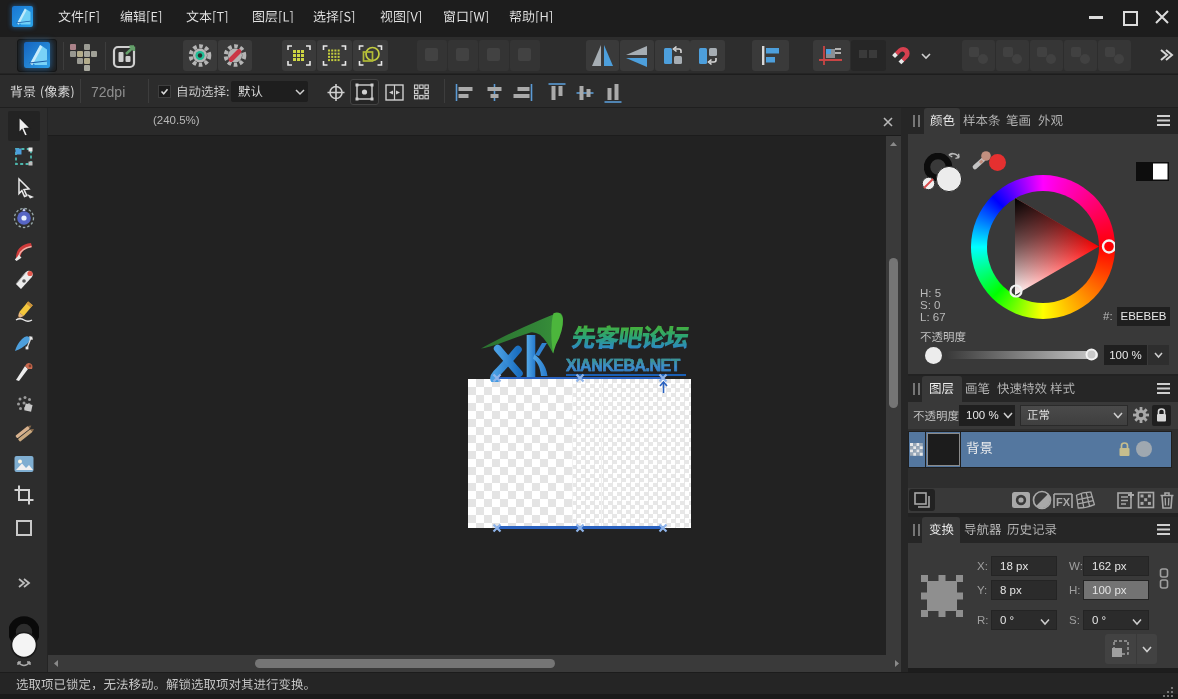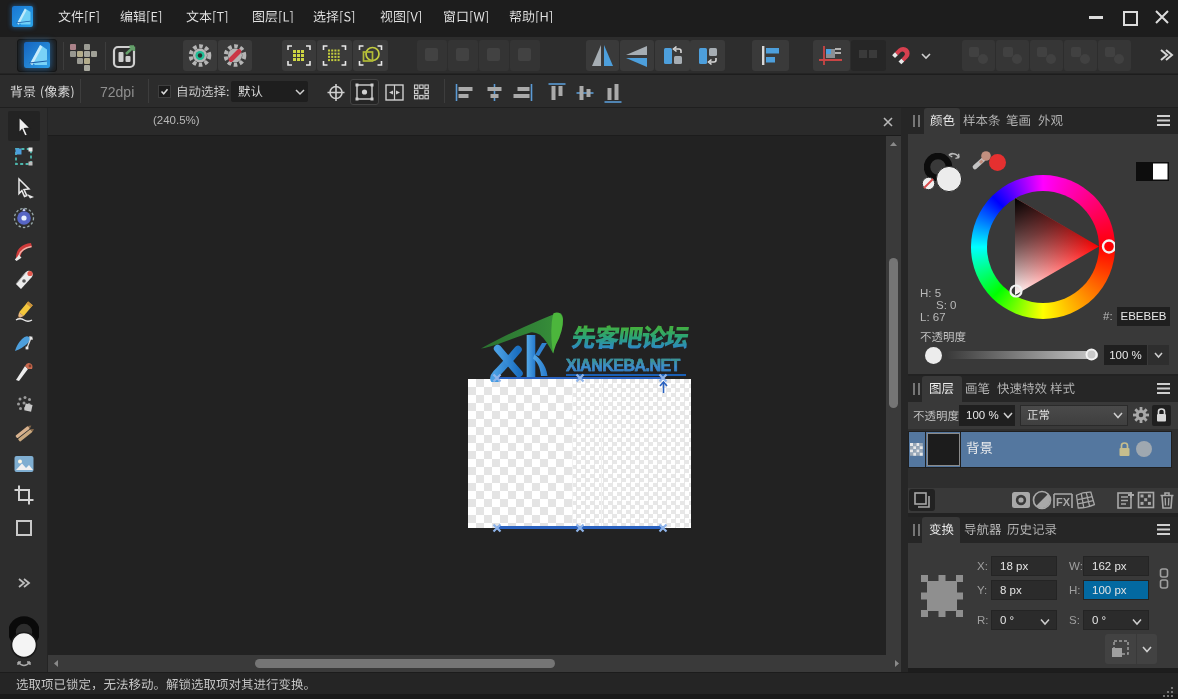--- a/index.html
+++ b/index.html
@@ -308,21 +308,21 @@
       <svg width="65" height="13" viewBox="0 0 65 13" style="display:block">
         <path transform="translate(0.0,11.4)" d="M9.6 -4.9V-3.8H3.5V-4.9ZM2.6 -5.7V1H3.5V-1.2H9.6V-0.1C9.6 0.1 9.5 0.2 9.3 0.2C9.1 0.2 8.3 0.2 7.5 0.2C7.7 0.4 7.8 0.8 7.9 1.1C8.9 1.1 9.6 1 10 0.9C10.4 0.8 10.5 0.5 10.5 -0V-5.7ZM3.5 -3.1H9.6V-1.9H3.5ZM4.3 -10.9V-9.8H1V-9H4.3V-7.8C2.9 -7.6 1.6 -7.4 0.7 -7.3L0.9 -6.4L4.3 -7.1V-6.1H5.3V-10.9ZM7.1 -10.9V-7.5C7.1 -6.5 7.5 -6.2 8.7 -6.2C9 -6.2 10.6 -6.2 10.9 -6.2C11.9 -6.2 12.2 -6.6 12.3 -7.8C12 -7.9 11.6 -8 11.4 -8.2C11.4 -7.2 11.3 -7.1 10.8 -7.1C10.5 -7.1 9.1 -7.1 8.8 -7.1C8.2 -7.1 8.1 -7.1 8.1 -7.5V-8.5C9.4 -8.8 10.8 -9.2 11.8 -9.6L11.1 -10.3C10.4 -10 9.2 -9.6 8.1 -9.3V-10.9Z" fill="#dedede"></path>
         <path transform="translate(13.0,11.4)" d="M3.1 -8.3H9.8V-7.5H3.1ZM3.1 -9.8H9.8V-9H3.1ZM3.4 -3.8H9.6V-2.5H3.4ZM8.1 -0.9C9.3 -0.4 10.8 0.3 11.5 0.9L12.2 0.2C11.4 -0.3 9.9 -1 8.7 -1.4ZM3.8 -1.5C3 -0.9 1.7 -0.3 0.6 0.1C0.8 0.3 1.1 0.6 1.3 0.8C2.4 0.4 3.8 -0.4 4.7 -1.1ZM5.6 -6.6C5.8 -6.4 5.9 -6.2 6 -6H0.7V-5.2H12.2V-6H7.1C6.9 -6.3 6.7 -6.6 6.5 -6.8H10.8V-10.5H2.2V-6.8H6.3ZM2.5 -4.5V-1.8H6V0.1C6 0.2 6 0.3 5.8 0.3C5.6 0.3 5 0.3 4.3 0.3C4.4 0.5 4.5 0.8 4.6 1C5.5 1 6.1 1 6.5 0.9C6.9 0.8 7 0.6 7 0.1V-1.8H10.5V-4.5Z" fill="#dedede"></path>
         <path transform="translate(29.9,11.4)" d="M3.1 2.5 3.8 2.2C2.7 0.4 2.2 -1.8 2.2 -4C2.2 -6.2 2.7 -8.4 3.8 -10.3L3.1 -10.6C1.9 -8.7 1.2 -6.6 1.2 -4C1.2 -1.5 1.9 0.6 3.1 2.5Z" fill="#dedede"></path>
         <path transform="translate(34.3,11.4)" d="M6.3 -9.2H8.7C8.4 -8.9 8.2 -8.5 7.9 -8.2H5.5C5.8 -8.5 6.1 -8.9 6.3 -9.2ZM6.3 -10.9C5.8 -9.8 4.8 -8.4 3.3 -7.4C3.5 -7.3 3.8 -7 4 -6.8C4.2 -7 4.4 -7.2 4.7 -7.4V-5.4H6.7C6 -4.8 5.1 -4.3 3.7 -3.8C3.9 -3.7 4.2 -3.4 4.3 -3.2C5.5 -3.6 6.3 -4.1 6.9 -4.5C7.1 -4.4 7.3 -4.2 7.5 -3.9C6.6 -3.1 5 -2.3 3.7 -2C3.9 -1.8 4.1 -1.5 4.3 -1.3C5.4 -1.7 6.9 -2.6 7.9 -3.4C8 -3.1 8.1 -2.9 8.2 -2.7C7.1 -1.6 5.2 -0.6 3.6 -0.1C3.8 0 4 0.4 4.2 0.6C5.6 0.1 7.2 -0.8 8.3 -1.8C8.5 -1 8.3 -0.3 8 -0C7.9 0.2 7.7 0.2 7.4 0.2C7.2 0.2 6.9 0.2 6.5 0.2C6.7 0.4 6.8 0.8 6.8 1C7.1 1 7.4 1 7.6 1C8 1 8.4 0.9 8.7 0.6C9.3 0.1 9.5 -1.4 9 -2.7L9.7 -3C10.1 -1.6 10.9 -0.4 12 0.3C12.1 0.1 12.4 -0.3 12.6 -0.4C11.6 -1 10.8 -2.1 10.4 -3.4C10.9 -3.6 11.4 -3.9 11.8 -4.2L11.2 -4.8C10.6 -4.4 9.6 -3.8 8.8 -3.4C8.5 -4 8.1 -4.6 7.5 -5L7.8 -5.4H11.7V-8.2H8.9C9.3 -8.6 9.7 -9.1 9.9 -9.6L9.4 -10L9.2 -10H6.8L7.3 -10.7ZM5.5 -7.4H7.8C7.8 -7 7.6 -6.6 7.3 -6.1H5.5ZM8.6 -7.4H10.8V-6.1H8.3C8.5 -6.6 8.6 -7 8.6 -7.4ZM3.4 -10.9C2.7 -8.9 1.6 -7 0.4 -5.7C0.6 -5.5 0.8 -5 0.9 -4.7C1.3 -5.1 1.7 -5.6 2.1 -6.1V1H3V-7.6C3.5 -8.6 4 -9.6 4.3 -10.6Z" fill="#dedede"></path>
         <path transform="translate(47.3,11.4)" d="M8.3 -1.1C9.4 -0.6 10.8 0.3 11.4 0.8L12.2 0.2C11.5 -0.3 10.1 -1.1 9 -1.7ZM3.8 -1.7C3 -0.9 1.8 -0.3 0.6 0.2C0.8 0.4 1.2 0.7 1.4 0.9C2.5 0.4 3.8 -0.5 4.7 -1.3ZM2.5 -3.8C2.7 -3.9 3.1 -4 5.7 -4.1C4.5 -3.6 3.5 -3.2 3.1 -3.1C2.3 -2.8 1.7 -2.7 1.3 -2.6C1.4 -2.4 1.5 -1.9 1.5 -1.8C1.9 -1.9 2.4 -1.9 6.2 -2.1V-0.1C6.2 0.1 6.2 0.1 6 0.1C5.8 0.1 5.1 0.1 4.3 0.1C4.4 0.4 4.6 0.7 4.6 1C5.6 1 6.2 1 6.6 0.8C7.1 0.7 7.2 0.4 7.2 -0.1V-2.2L10.4 -2.4C10.8 -2.1 11.1 -1.8 11.3 -1.5L12 -2.1C11.5 -2.7 10.4 -3.5 9.5 -4.1L8.7 -3.6C9 -3.4 9.3 -3.2 9.6 -3L4.3 -2.8C6.1 -3.4 7.9 -4.1 9.6 -5L8.9 -5.7C8.5 -5.4 7.9 -5.1 7.4 -4.9L4.4 -4.7C5.1 -5 5.8 -5.4 6.4 -5.8L6.1 -6H12.3V-6.8H7V-7.6H11V-8.4H7V-9.2H11.7V-10H7V-10.9H6V-10H1.4V-9.2H6V-8.4H2.1V-7.6H6V-6.8H0.7V-6H5.3C4.4 -5.5 3.5 -5 3.2 -4.9C2.8 -4.8 2.5 -4.7 2.2 -4.7C2.3 -4.4 2.5 -4 2.5 -3.8Z" fill="#dedede"></path>
         <path transform="translate(60.3,11.4)" d="M1.3 2.5C2.5 0.6 3.2 -1.5 3.2 -4C3.2 -6.6 2.5 -8.7 1.3 -10.6L0.5 -10.3C1.7 -8.4 2.2 -6.2 2.2 -4C2.2 -1.8 1.7 0.4 0.5 2.2Z" fill="#dedede"></path>
       </svg>
     </div>
 <div style="position:absolute;left:80px;top:79px;width:1px;height:24px;background:#3d3d3d;"></div>
-<div style="position:absolute;left:100px;top:84px;font-size:14px;color:#8f8f8f;font-weight:400;white-space:nowrap;line-height:1.15;">72dpi</div>
+<div style="position:absolute;left:91px;top:84px;font-size:14px;color:#8f8f8f;font-weight:400;white-space:nowrap;line-height:1.15;">72dpi</div>
 <div style="position:absolute;left:148px;top:79px;width:1px;height:24px;background:#3d3d3d;"></div>
 <div style="position:absolute;left:158px;top:85px;width:13px;height:13px;background:#1b1b1b;border:1px solid #3e3e3e;box-sizing:border-box;">
       <svg width="11" height="11">
         <path d="M2.5 5.5 L4.7 7.8 L8.5 3.2" stroke="#dadada" stroke-width="1.5" fill="none"></path>
       </svg>
     </div>
 <div style="position:absolute;left:176px;top:85px;line-height:0;">
       <svg width="53" height="12" viewBox="0 0 53 12" style="display:block">
         <path transform="translate(0.0,11.0)" d="M3 -5.1H9.7V-3.3H3ZM3 -6V-7.9H9.7V-6ZM3 -2.4H9.7V-0.6H3ZM5.7 -10.5C5.6 -10 5.4 -9.3 5.2 -8.8H2V1H3V0.3H9.7V1H10.7V-8.8H6.2C6.4 -9.3 6.6 -9.8 6.8 -10.4Z" fill="#cccccc"></path>
         <path transform="translate(12.5,11.0)" d="M1.1 -9.5V-8.6H6V-9.5ZM8.2 -10.3C8.2 -9.4 8.2 -8.5 8.1 -7.6H6.3V-6.7H8.1C7.9 -3.9 7.4 -1.2 5.7 0.3C6 0.5 6.3 0.8 6.5 1C8.3 -0.8 8.8 -3.6 9 -6.7H10.9C10.7 -2.3 10.6 -0.6 10.2 -0.2C10.1 -0.1 10 -0.1 9.8 -0.1C9.5 -0.1 8.8 -0.1 8.1 -0.1C8.3 0.2 8.4 0.5 8.4 0.8C9.1 0.9 9.8 0.9 10.2 0.8C10.6 0.8 10.8 0.7 11.1 0.3C11.5 -0.2 11.6 -2 11.8 -7.1C11.8 -7.3 11.8 -7.6 11.8 -7.6H9.1C9.1 -8.5 9.1 -9.4 9.1 -10.3ZM1.1 -0.6 1.1 -0.6V-0.5C1.4 -0.7 1.9 -0.9 5.3 -1.6L5.6 -0.8L6.4 -1.1C6.2 -2 5.6 -3.4 5.1 -4.6L4.4 -4.4C4.6 -3.8 4.9 -3.1 5.1 -2.4L2.1 -1.8C2.6 -2.9 3.1 -4.3 3.4 -5.6H6.2V-6.5H0.7V-5.6H2.4C2.1 -4.2 1.6 -2.7 1.4 -2.3C1.2 -1.8 1 -1.5 0.8 -1.4C0.9 -1.2 1.1 -0.7 1.1 -0.6Z" fill="#cccccc"></path>
@@ -762,21 +762,21 @@
             <stop offset="1" stop-color="#000000" stop-opacity="0"></stop>
           </linearGradient>
 </defs>
 <polygon points="128,71.5 44,23 44,120" fill="url(#t1)"></polygon>
 <polygon points="128,71.5 44,23 44,120" fill="url(#t2)"></polygon>
 <circle cx="138" cy="71.5" r="6" fill="none" stroke="#f2f2f2" stroke-width="2.4"></circle>
 <circle cx="45" cy="116" r="5.5" fill="none" stroke="#f2f2f2" stroke-width="2.2"></circle>
 </svg>
     </div>
 <div style="position:absolute;left:920px;top:287px;font-size:11.5px;color:#b9b9b9;font-weight:400;white-space:nowrap;line-height:1.15;">H: 5</div>
-<div style="position:absolute;left:920px;top:299px;font-size:11.5px;color:#b9b9b9;font-weight:400;white-space:nowrap;line-height:1.15;margin-left:16px;">S: 0</div>
+<div style="position:absolute;left:920px;top:299px;font-size:11.5px;color:#b9b9b9;font-weight:400;white-space:nowrap;line-height:1.15;">S: 0</div>
 <div style="position:absolute;left:920px;top:311px;font-size:11.5px;color:#b9b9b9;font-weight:400;white-space:nowrap;line-height:1.15;">L: 67</div>
 <div style="position:absolute;left:1103px;top:310px;font-size:11.5px;color:#b9b9b9;font-weight:400;white-space:nowrap;line-height:1.15;">#:</div>
 <div style="position:absolute;left:1117px;top:307px;width:53px;height:19px;background:#1f1f1f;color:#e8e8e8;font-size:11.5px;text-align:center;line-height:19px;">EBEBEB</div>
 <div style="position:absolute;left:920px;top:331px;line-height:0;">
       <svg width="46" height="12" viewBox="0 0 46 12" style="display:block">
         <path transform="translate(0.0,10.1)" d="M6.4 -5.5C7.8 -4.6 9.5 -3.2 10.3 -2.3L11 -3C10.2 -3.9 8.4 -5.2 7.1 -6ZM0.8 -8.9V-8H5.9C4.8 -6 2.8 -4.1 0.5 -2.9C0.7 -2.7 1 -2.4 1.1 -2.2C2.7 -3 4.1 -4.2 5.3 -5.5V0.9H6.2V-6.7C6.5 -7.1 6.8 -7.5 7 -8H10.7V-8.9Z" fill="#c4c4c4"></path>
         <path transform="translate(11.5,10.1)" d="M0.7 -8.8C1.4 -8.2 2.2 -7.4 2.5 -6.9L3.2 -7.4C2.8 -8 2 -8.7 1.4 -9.3ZM9.8 -9.5C8.5 -9.2 6 -9 3.9 -8.9C4 -8.7 4.1 -8.4 4.1 -8.3C4.9 -8.3 5.9 -8.3 6.8 -8.4V-7.5H3.6V-6.9H6.3C5.5 -6 4.3 -5.3 3.3 -5C3.4 -4.8 3.7 -4.5 3.8 -4.3C4.8 -4.7 6 -5.6 6.8 -6.5V-4.9H7.6V-6.5C8.4 -5.6 9.6 -4.8 10.6 -4.4C10.7 -4.6 11 -4.9 11.1 -5C10.1 -5.3 8.9 -6.1 8.2 -6.9H10.9V-7.5H7.6V-8.5C8.7 -8.6 9.6 -8.7 10.4 -8.9ZM4.5 -4.6V-4H5.8C5.6 -2.7 5.1 -1.8 3.6 -1.3C3.7 -1.2 3.9 -0.9 4 -0.7C5.8 -1.3 6.4 -2.4 6.7 -4H8C7.9 -3.6 7.9 -3.2 7.8 -2.9H9.7C9.6 -2.1 9.5 -1.7 9.3 -1.6C9.3 -1.5 9.2 -1.5 9 -1.5C8.8 -1.5 8.2 -1.5 7.7 -1.5C7.8 -1.3 7.9 -1 7.9 -0.9C8.5 -0.8 9 -0.8 9.3 -0.8C9.6 -0.8 9.8 -0.9 10 -1.1C10.3 -1.3 10.4 -1.9 10.5 -3.3C10.5 -3.4 10.6 -3.6 10.6 -3.6H8.7L8.9 -4.6ZM2.9 -5.2H0.6V-4.4H2.1V-1C1.6 -0.7 1 -0.3 0.5 0.2L1.1 0.9C1.7 0.2 2.4 -0.4 2.8 -0.4C3 -0.4 3.4 -0.1 3.9 0.2C4.6 0.7 5.6 0.8 6.9 0.8C8 0.8 10 0.7 10.9 0.7C10.9 0.4 11 -0 11.1 -0.2C10 -0.1 8.2 -0 6.9 -0C5.7 -0 4.7 -0.1 4 -0.5C3.5 -0.9 3.2 -1.1 2.9 -1.1Z" fill="#c4c4c4"></path>
         <path transform="translate(23.0,10.1)" d="M3.9 -5.2V-2.9H1.7V-5.2ZM3.9 -6H1.7V-8.2H3.9ZM0.9 -9V-1H1.7V-2.1H4.7V-9ZM9.8 -8.4V-6.4H6.6V-8.4ZM5.8 -9.2V-5.1C5.8 -3.3 5.6 -1.1 3.6 0.4C3.8 0.5 4.1 0.8 4.2 1C5.6 -0 6.2 -1.4 6.4 -2.8H9.8V-0.2C9.8 -0 9.7 0.1 9.5 0.1C9.3 0.1 8.6 0.1 7.9 0C8 0.3 8.1 0.7 8.2 0.9C9.2 0.9 9.8 0.9 10.2 0.7C10.5 0.6 10.7 0.3 10.7 -0.2V-9.2ZM9.8 -5.6V-3.6H6.5C6.6 -4.1 6.6 -4.6 6.6 -5.1V-5.6Z" fill="#c4c4c4"></path>
         <path transform="translate(34.5,10.1)" d="M4.4 -7.4V-6.4H2.6V-5.7H4.4V-3.8H8.9V-5.7H10.8V-6.4H8.9V-7.4H8.1V-6.4H5.3V-7.4ZM8.1 -5.7V-4.5H5.3V-5.7ZM8.7 -2.3C8.2 -1.7 7.5 -1.3 6.7 -0.9C5.8 -1.3 5.2 -1.8 4.7 -2.3ZM2.7 -3V-2.3H4.2L3.9 -2.2C4.3 -1.5 5 -1 5.7 -0.5C4.6 -0.2 3.4 0 2.2 0.1C2.3 0.3 2.5 0.6 2.6 0.9C4 0.7 5.4 0.4 6.6 -0.1C7.8 0.4 9.1 0.7 10.6 0.9C10.7 0.7 10.9 0.4 11.1 0.2C9.8 0.1 8.6 -0.2 7.6 -0.5C8.6 -1.1 9.4 -1.8 10 -2.8L9.4 -3.1L9.3 -3ZM5.4 -9.5C5.6 -9.2 5.8 -8.8 5.9 -8.5H1.4V-5.4C1.4 -3.7 1.4 -1.2 0.4 0.5C0.6 0.6 1 0.8 1.2 0.9C2.2 -0.9 2.3 -3.6 2.3 -5.4V-7.7H10.9V-8.5H6.9C6.7 -8.9 6.5 -9.3 6.3 -9.7Z" fill="#c4c4c4"></path>
       </svg>
@@ -1024,21 +1024,21 @@
         <rect x="36" y="36" width="7" height="7" fill="#8f8f8f"></rect>
       </svg>
     </div>
 <div style="position:absolute;left:977px;top:560px;font-size:11.5px;color:#9f9f9f;font-weight:400;white-space:nowrap;line-height:1.15;">X:</div>
     <div style="position:absolute;left:991px;top:556px;width:66px;height:20px;background:#2b2b2b;border:1px solid #242424;box-sizing:border-box;color:#e4e4e4;font-size:11.5px;line-height:19px;"><span style="padding-left:8px">18 px</span></div>
 <div style="position:absolute;left:1069px;top:560px;font-size:11.5px;color:#9f9f9f;font-weight:400;white-space:nowrap;line-height:1.15;">W:</div>
     <div style="position:absolute;left:1083px;top:556px;width:66px;height:20px;background:#2b2b2b;border:1px solid #242424;box-sizing:border-box;color:#e4e4e4;font-size:11.5px;line-height:19px;"><span style="padding-left:8px">162 px</span></div>
 <div style="position:absolute;left:977px;top:584px;font-size:11.5px;color:#9f9f9f;font-weight:400;white-space:nowrap;line-height:1.15;">Y:</div>
     <div style="position:absolute;left:991px;top:580px;width:66px;height:20px;background:#2b2b2b;border:1px solid #242424;box-sizing:border-box;color:#e4e4e4;font-size:11.5px;line-height:19px;"><span style="padding-left:8px">8 px</span></div>
 <div style="position:absolute;left:1069px;top:584px;font-size:11.5px;color:#9f9f9f;font-weight:400;white-space:nowrap;line-height:1.15;">H:</div>
-    <div style="position:absolute;left:1083px;top:580px;width:66px;height:20px;background:#0369a1;border:1px solid #242424;box-sizing:border-box;color:#e4e4e4;font-size:11.5px;line-height:19px;"><span style="padding-left:8px">100 px</span></div>
+    <div style="position:absolute;left:1083px;top:580px;width:66px;height:20px;background:#737373;border:1px solid #242424;box-sizing:border-box;color:#e4e4e4;font-size:11.5px;line-height:19px;"><span style="padding-left:8px">100 px</span></div>
 <div style="position:absolute;left:977px;top:614px;font-size:11.5px;color:#9f9f9f;font-weight:400;white-space:nowrap;line-height:1.15;">R:</div>
     <div style="position:absolute;left:991px;top:610px;width:66px;height:20px;background:#2b2b2b;border:1px solid #242424;box-sizing:border-box;color:#e4e4e4;font-size:11.5px;line-height:19px;"><span style="padding-left:8px">0 °</span><svg width="14" height="14" style="position:absolute;right:4px;top:4px">
         <path d="M3 4.5 L7 9 L11 4.5" fill="none" stroke="#cfcfcf" stroke-width="1.5"></path>
       </svg></div>
 <div style="position:absolute;left:1069px;top:614px;font-size:11.5px;color:#9f9f9f;font-weight:400;white-space:nowrap;line-height:1.15;">S:</div>
     <div style="position:absolute;left:1083px;top:610px;width:66px;height:20px;background:#2b2b2b;border:1px solid #242424;box-sizing:border-box;color:#e4e4e4;font-size:11.5px;line-height:19px;"><span style="padding-left:8px">0 °</span><svg width="14" height="14" style="position:absolute;right:4px;top:4px">
         <path d="M3 4.5 L7 9 L11 4.5" fill="none" stroke="#cfcfcf" stroke-width="1.5"></path>
       </svg></div>
 <div style="position:absolute;left:1157px;top:567px;width:14px;height:24px;">
       <svg width="14" height="24" viewBox="0 0 14 24">

